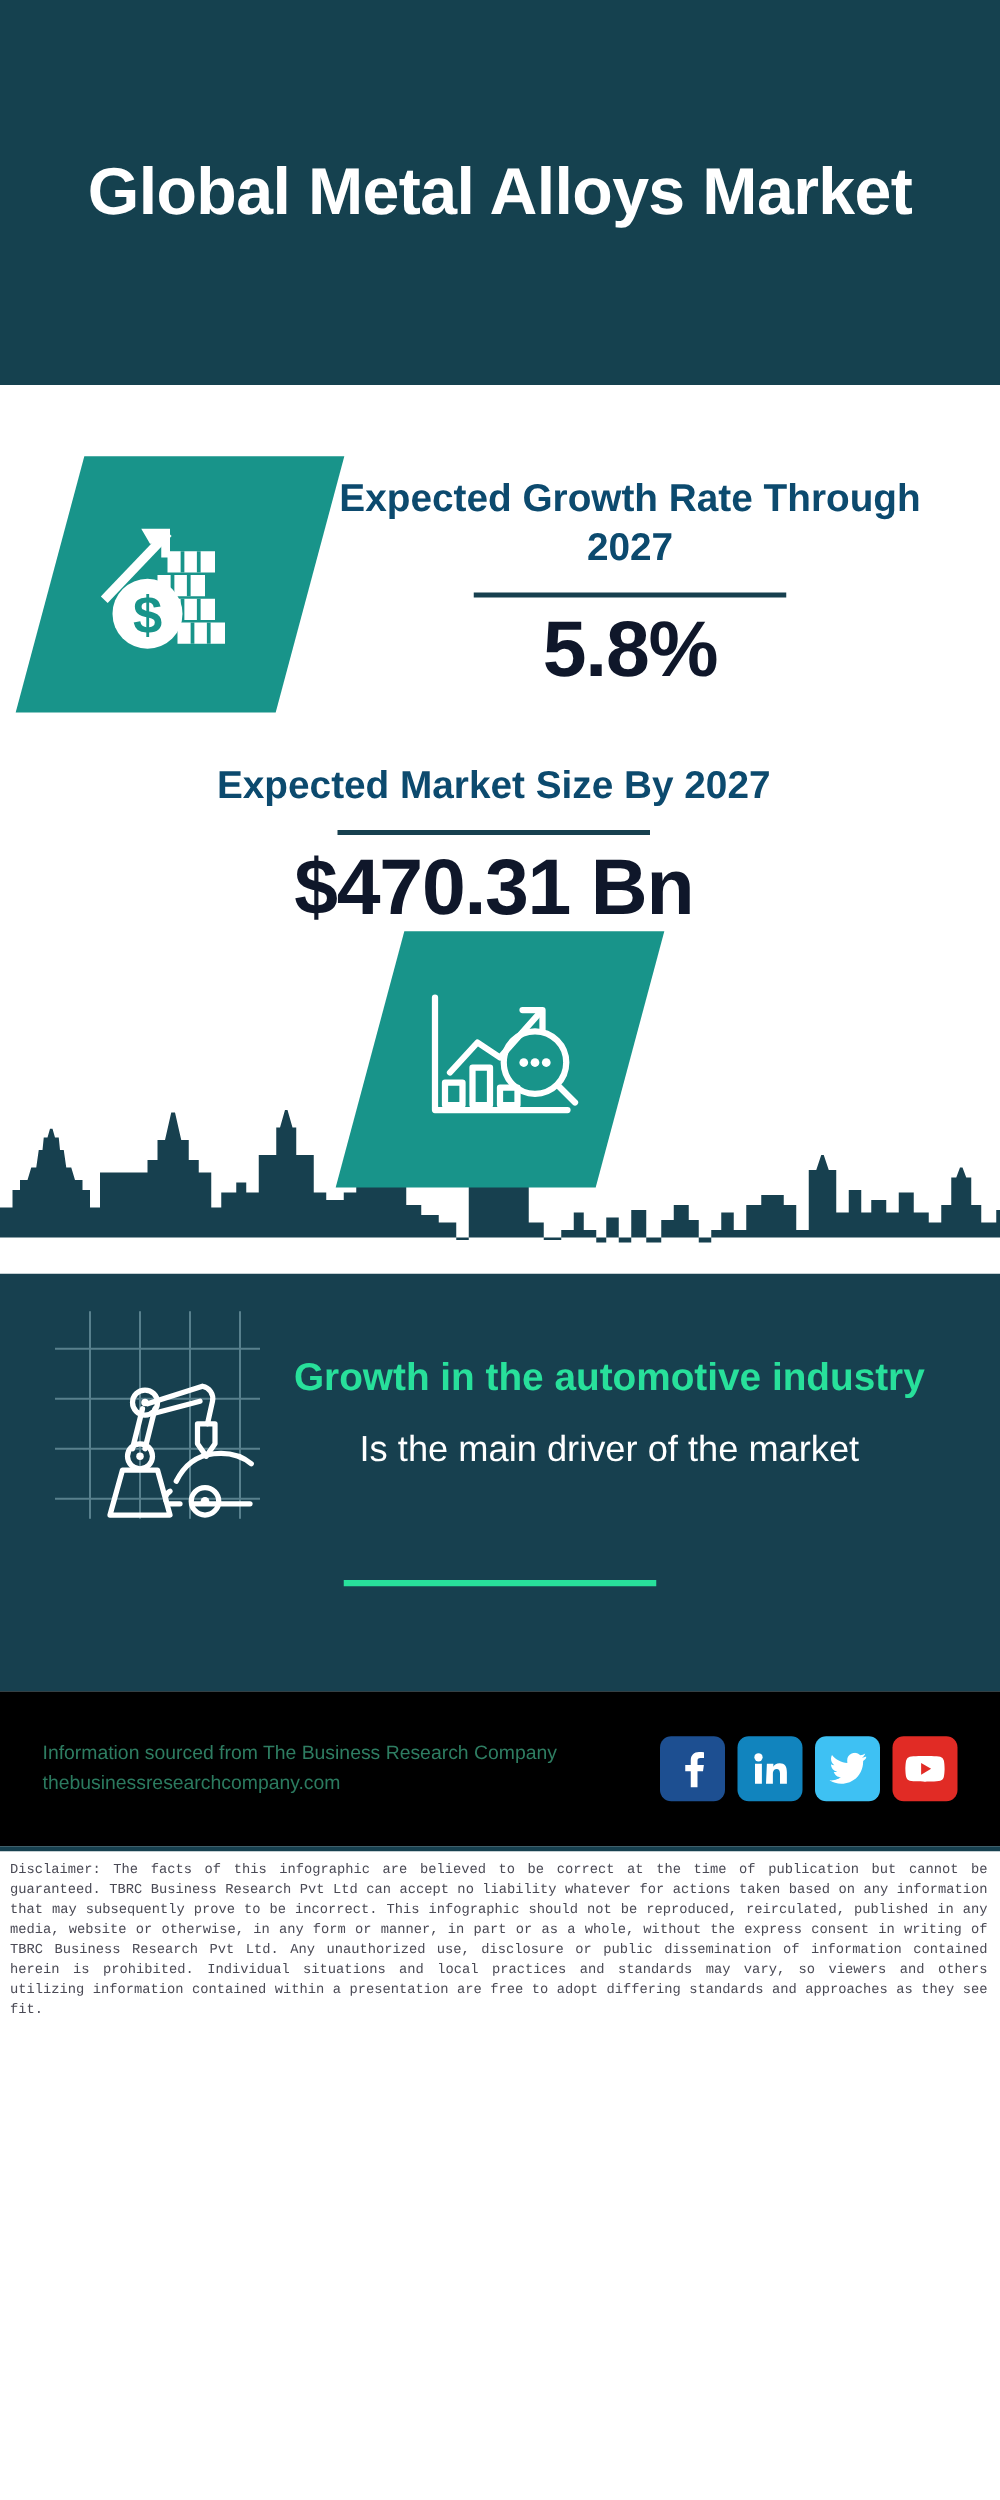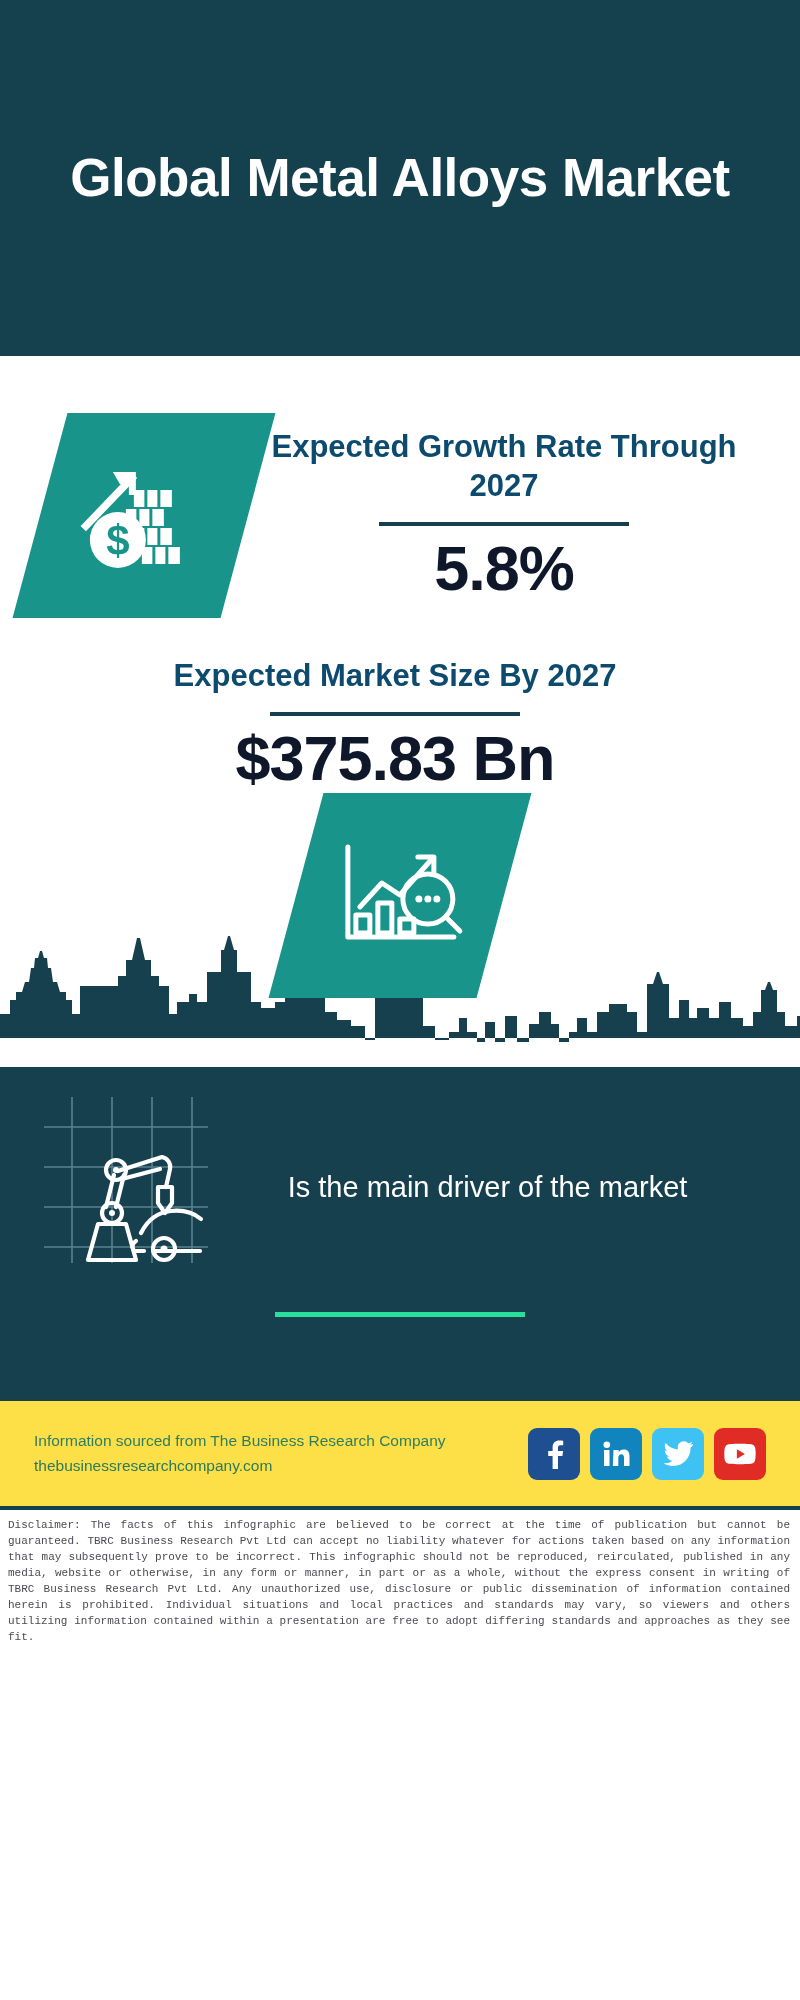--- a/index.html
+++ b/index.html
@@ -8,21 +8,21 @@
     font-family:"Liberation Sans", sans-serif;
     background:#ffffff;
     color:#17404f;
     overflow:hidden;
   }
   .page { position:relative; width:800px; height:2000px; background:#fff; }
 
   
   .header {
     background:#15414f;
-    height:356px;
+    height:308px;
     display:flex;
     align-items:center;
     justify-content:center;
     padding:0 60px;
   }
   .header h1 {
     color:#ffffff;
     font-size:53px;
     line-height:1.15;
     font-weight:bold;
@@ -105,22 +105,22 @@
   }
   .mid-divider {
     width:250px;
     height:5px;
     background:#28e09b;
     margin:46px auto 44px;
   }
 
   
   .footer-bar {
-    background:#fde047;
-    height:105px;
+    background:#000000;
+    height:124px;
     display:flex;
     align-items:center;
     padding:0 34px;
   }
   .source-text { flex:1; color:#2e7d62; font-size:15.5px; line-height:1.55; }
   .source-text div:nth-child(2) { color:#2b7a5f; }
   .socials { display:flex; gap:10px; align-items:center; }
   .sicon {
     width:52px; height:52px; border-radius:9px;
     display:flex; align-items:center; justify-content:center;
@@ -181,21 +181,21 @@
         <div class="stat-label">Expected Growth Rate Through 2027</div>
         <div class="rule"></div>
         <div class="stat-value">5.8%</div>
       </div>
     </div>
 
     <div class="stat-row r2">
       <div class="stat-text left">
         <div class="stat-label">Expected Market Size By 2027</div>
         <div class="rule"></div>
-        <div class="stat-value">$375.83 Bn</div>
+        <div class="stat-value">$470.31 Bn</div>
       </div>
       <div class="badge">
         <span class="glyph">
           <svg width="132" height="122" viewBox="0 0 132 122">
             <g fill="none" stroke="#ffffff" stroke-width="5" stroke-linecap="round" stroke-linejoin="round">
               <path d="M14 14 V104 H120"></path>
               <path d="M26 74 L48 50 L66 62 L98 26"></path>
               <path d="M84 24 H100 V40"></path>
               <rect x="22" y="82" width="14" height="18"></rect>
               <rect x="44" y="70" width="14" height="30"></rect>
@@ -240,20 +240,21 @@
             <path d="M62 133 h28 l10 36 H52 z"></path>
             <path d="M105 142 q10 -20 30 -22 q18 -2 30 8"></path>
             <path d="M100 150 q-6 4 -2 10 h10"></path>
             <path d="M118 160 h46"></path>
             <circle cx="128" cy="158" r="11"></circle>
             <circle cx="128" cy="158" r="3.5" fill="#ffffff" stroke="none"></circle>
           </g>
         </svg>
       </div>
       <div class="info-text">
+        <div class="info-head">Growth in the automotive industry</div>
         <div class="info-sub">Is the main driver of the market</div>
       </div>
     </div>
 
     <div class="mid-divider"></div>
 
   </div>
 
   <div class="footer-bar">
     <div class="source-text">

